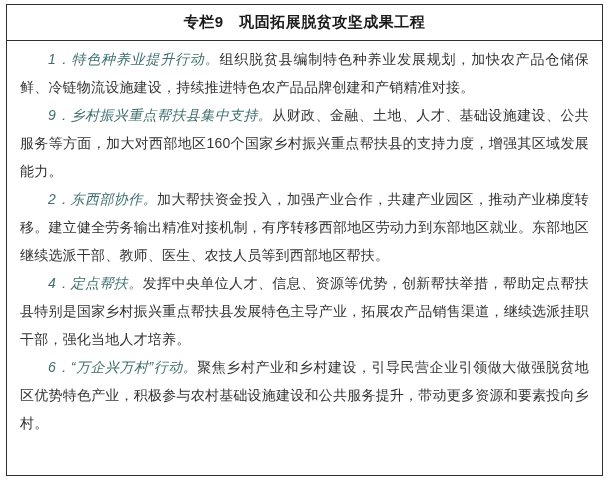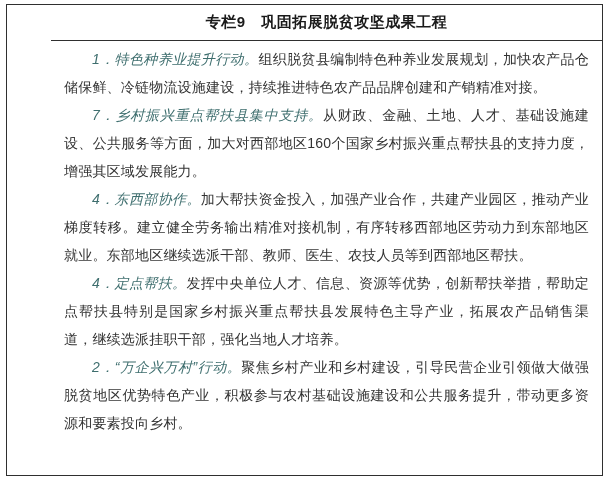--- a/index.html
+++ b/index.html
@@ -17,21 +17,20 @@
   }
   .box {
     position: absolute;
     left: 6px;
     top: 4px;
     width: 597px;
     height: 472px;
     box-sizing: border-box;
     border: 1px solid #2f2f2f;
     background: #ffffff;
-    padding-left: 44px;
   }
   .box-header {
     box-sizing: border-box;
     height: 36px;
     border-bottom: 1px solid #2f2f2f;
     display: flex;
     align-items: center;
     justify-content: center;
   }
   .box-title {
@@ -62,19 +61,19 @@
 </head>
 <body>
 
 <div class="page">
   <div class="box">
     <div class="box-header">
       <div class="box-title">专栏9　巩固拓展脱贫攻坚成果工程</div>
     </div>
     <div class="box-body">
       <p class="para"><span class="lead">1．特色种养业提升行动。</span><span>组织脱贫县编制特色种养业发展规划，加快农产品仓储保鲜、冷链物流设施建设，持续推进特色农产品品牌创建和产销精准对接。</span></p>
-      <p class="para"><span class="lead">7．乡村振兴重点帮扶县集中支持。</span><span>从财政、金融、土地、人才、基础设施建设、公共服务等方面，加大对西部地区160个国家乡村振兴重点帮扶县的支持力度，增强其区域发展能力。</span></p>
-      <p class="para"><span class="lead">4．东西部协作。</span><span>加大帮扶资金投入，加强产业合作，共建产业园区，推动产业梯度转移。建立健全劳务输出精准对接机制，有序转移西部地区劳动力到东部地区就业。东部地区继续选派干部、教师、医生、农技人员等到西部地区帮扶。</span></p>
+      <p class="para"><span class="lead">9．乡村振兴重点帮扶县集中支持。</span><span>从财政、金融、土地、人才、基础设施建设、公共服务等方面，加大对西部地区160个国家乡村振兴重点帮扶县的支持力度，增强其区域发展能力。</span></p>
+      <p class="para"><span class="lead">2．东西部协作。</span><span>加大帮扶资金投入，加强产业合作，共建产业园区，推动产业梯度转移。建立健全劳务输出精准对接机制，有序转移西部地区劳动力到东部地区就业。东部地区继续选派干部、教师、医生、农技人员等到西部地区帮扶。</span></p>
       <p class="para"><span class="lead">4．定点帮扶。</span><span>发挥中央单位人才、信息、资源等优势，创新帮扶举措，帮助定点帮扶县特别是国家乡村振兴重点帮扶县发展特色主导产业，拓展农产品销售渠道，继续选派挂职干部，强化当地人才培养。</span></p>
-      <p class="para"><span class="lead">2．“万企兴万村”行动。</span><span>聚焦乡村产业和乡村建设，引导民营企业引领做大做强脱贫地区优势特色产业，积极参与农村基础设施建设和公共服务提升，带动更多资源和要素投向乡村。</span></p>
+      <p class="para"><span class="lead">6．“万企兴万村”行动。</span><span>聚焦乡村产业和乡村建设，引导民营企业引领做大做强脱贫地区优势特色产业，积极参与农村基础设施建设和公共服务提升，带动更多资源和要素投向乡村。</span></p>
     </div>
   </div>
 </div>
 
 </body></html>

